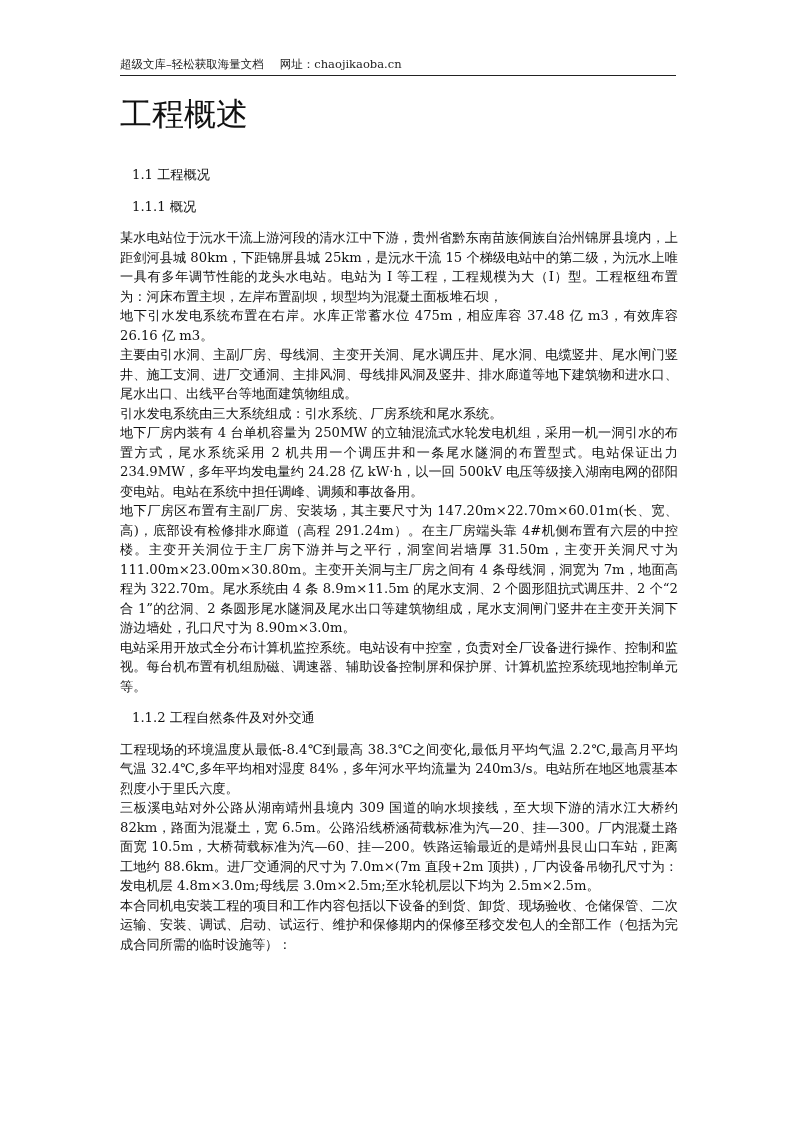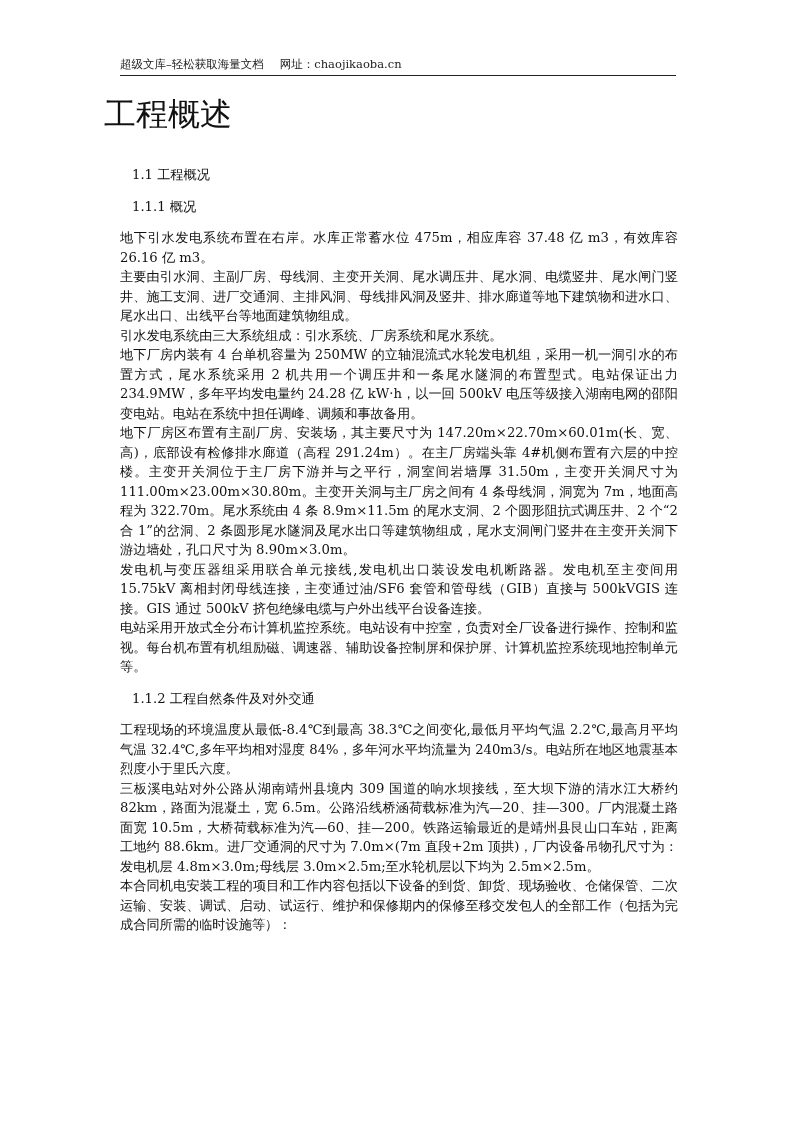--- a/index.html
+++ b/index.html
@@ -2,44 +2,44 @@
 <html><head>
 <meta charset="utf-8">
 <style>
   html, body { margin: 0; padding: 0; background: #ffffff; }
   body { width: 793px; height: 1122px; position: relative; overflow: hidden;
          font-family: "DejaVu Serif", "Liberation Serif", serif; color: #111; }
   .header { position: absolute; left: 120px; top: 56px; width: 556px; height: 19px;
             border-bottom: 1px solid #222; text-align: left; font-size: 11.5px;
             line-height: 16px; color: #222; }
   .header .sep { display: inline-block; width: 16px; }
-  .title { position: absolute; left: 104px; top: 92px; font-size: 32px; line-height: 44px;
+  .title { position: absolute; left: 120px; top: 92px; font-size: 32px; line-height: 44px;
            font-family: "DejaVu Sans", "Liberation Sans", sans-serif; font-weight: normal;
            letter-spacing: 0px; color: #111; }
   .content { position: absolute; left: 120px; top: 153px; width: 558px;
              font-size: 13.2px; line-height: 19.5px; }
   .content p { margin: 0; text-align: justify; text-justify: inter-character; }
   .content .h { margin: 12px; }
 </style>
 </head>
 <body>
 
 <div class="header">
   <span>超级文库–轻松获取海量文档</span><span class="sep"></span><span>网址：chaojikaoba.cn</span>
 </div>
 
 <h1 class="title" style="margin:0;">工程概述</h1>
 
 <div class="content">
   <p class="h">1.1  工程概况</p>
   <p class="h">1.1.1  概况</p>
+  <p>某水电站位于沅水干流上游河段的清水江中下游，贵州省黔东南苗族侗族自治州锦屏县境内，上距剑河县城 80km，下距锦屏县城 25km，是沅水干流 15 个梯级电站中的第二级，为沅水上唯一具有多年调节性能的龙头水电站。电站为 I 等工程，工程规模为大（I）型。工程枢纽布置为：河床布置主坝，左岸布置副坝，坝型均为混凝土面板堆石坝，</p>
   <p>地下引水发电系统布置在右岸。水库正常蓄水位 475m，相应库容 37.48 亿 m3，有效库容 26.16 亿 m3。</p>
   <p>主要由引水洞、主副厂房、母线洞、主变开关洞、尾水调压井、尾水洞、电缆竖井、尾水闸门竖井、施工支洞、进厂交通洞、主排风洞、母线排风洞及竖井、排水廊道等地下建筑物和进水口、尾水出口、出线平台等地面建筑物组成。</p>
   <p>引水发电系统由三大系统组成：引水系统、厂房系统和尾水系统。</p>
   <p>地下厂房内装有 4 台单机容量为 250MW 的立轴混流式水轮发电机组，采用一机一洞引水的布置方式，尾水系统采用 2 机共用一个调压井和一条尾水隧洞的布置型式。电站保证出力 234.9MW，多年平均发电量约 24.28 亿 kW·h，以一回 500kV 电压等级接入湖南电网的邵阳变电站。电站在系统中担任调峰、调频和事故备用。</p>
   <p>地下厂房区布置有主副厂房、安装场，其主要尺寸为 147.20m×22.70m×60.01m(长、宽、高)，底部设有检修排水廊道（高程 291.24m）。在主厂房端头靠 4#机侧布置有六层的中控楼。主变开关洞位于主厂房下游并与之平行，洞室间岩墙厚 31.50m，主变开关洞尺寸为 111.00m×23.00m×30.80m。主变开关洞与主厂房之间有 4 条母线洞，洞宽为 7m，地面高程为 322.70m。尾水系统由 4 条 8.9m×11.5m 的尾水支洞、2 个圆形阻抗式调压井、2 个“2 合 1”的岔洞、2 条圆形尾水隧洞及尾水出口等建筑物组成，尾水支洞闸门竖井在主变开关洞下游边墙处，孔口尺寸为 8.90m×3.0m。</p>
-  <p>发电机与变压器组采用联合单元接线,发电机出口装设发电机断路器。发电机至主变间用 15.75kV 离相封闭母线连接，主变通过油/SF6 套管和管母线（GIB）直接与 500kVGIS 连接。GIS 通过 500kV 挤包绝缘电缆与户外出线平台设备连接。</p>
   <p>电站采用开放式全分布计算机监控系统。电站设有中控室，负责对全厂设备进行操作、控制和监视。每台机布置有机组励磁、调速器、辅助设备控制屏和保护屏、计算机监控系统现地控制单元等。</p>
   <p class="h">1.1.2  工程自然条件及对外交通</p>
   <p>工程现场的环境温度从最低-8.4℃到最高 38.3℃之间变化,最低月平均气温 2.2℃,最高月平均气温 32.4℃,多年平均相对湿度 84%，多年河水平均流量为 240m3/s。电站所在地区地震基本烈度小于里氏六度。</p>
   <p>三板溪电站对外公路从湖南靖州县境内 309 国道的响水坝接线，至大坝下游的清水江大桥约 82km，路面为混凝土，宽 6.5m。公路沿线桥涵荷载标准为汽—20、挂—300。厂内混凝土路面宽 10.5m，大桥荷载标准为汽—60、挂—200。铁路运输最近的是靖州县艮山口车站，距离工地约 88.6km。进厂交通洞的尺寸为 7.0m×(7m 直段+2m 顶拱)，厂内设备吊物孔尺寸为：发电机层 4.8m×3.0m;母线层 3.0m×2.5m;至水轮机层以下均为 2.5m×2.5m。</p>
   <p>本合同机电安装工程的项目和工作内容包括以下设备的到货、卸货、现场验收、仓储保管、二次运输、安装、调试、启动、试运行、维护和保修期内的保修至移交发包人的全部工作（包括为完成合同所需的临时设施等）：</p>
 </div>
 
 </body></html>

